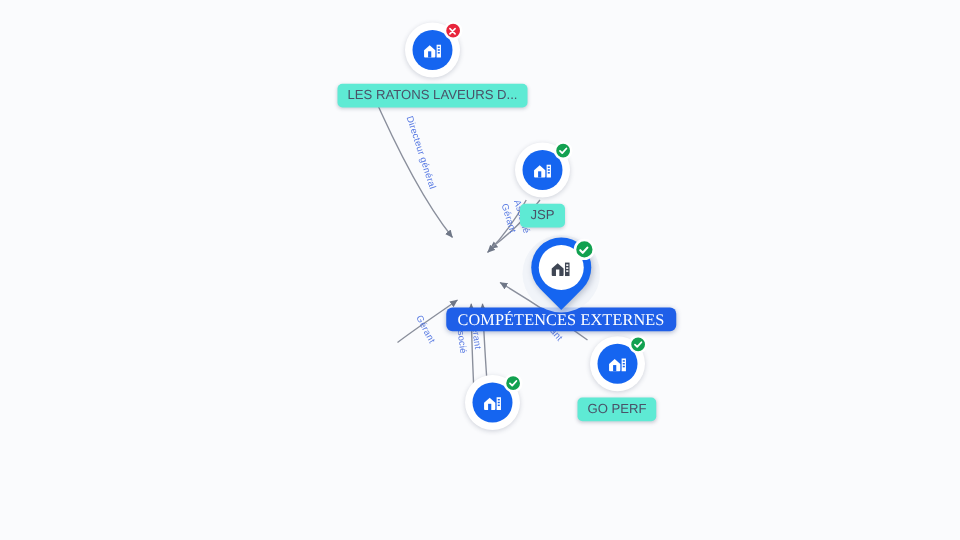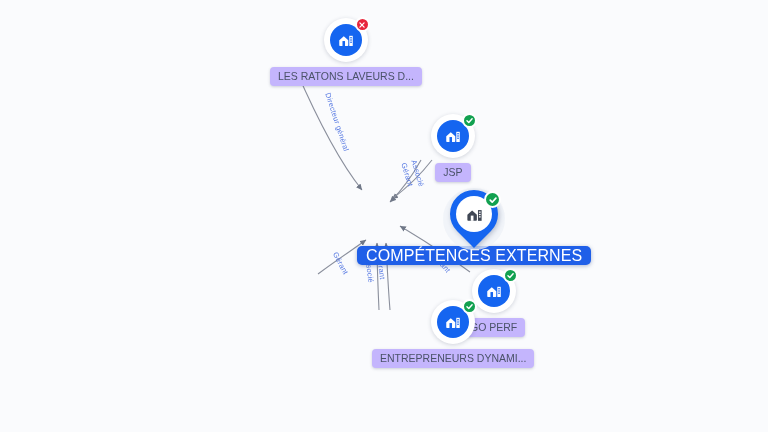--- a/index.html
+++ b/index.html
@@ -53,37 +53,38 @@
     border:2px solid #fff;display:flex;align-items:center;justify-content:center;
     top:-1px;right:-2px;box-sizing:border-box;
   }
   .badge.ok{background:#12a150;}
   .badge.ko{background:#e8253c;}
   .badge svg{display:block;}
 
   
   .lbl{
     margin-top:5px;
-    background:#c4b5fd;
+    background:#5eead4;
     color:#4a5268;
     font-size:10.5px;
     line-height:13px;
     padding:3px 8px;
     border-radius:4px;
     white-space:nowrap;
     box-shadow:0 1px 3px rgba(40,50,80,.22);
   }
   .lbl.primary{
     background:#1f5fe8;
     color:#ffffff;
-    font-size:16px;
+    font-size:13px;
     border-radius:5px;
     padding:3px 9px;
     box-shadow:0 1px 4px rgba(20,50,120,.35);
     letter-spacing:.1px;
+    font-family:Liberation Serif, serif;
   }
 
   
   .elabel{
     position:absolute;
     color:#4b6fe0;
     font-size:7.5px;
     line-height:8px;
     white-space:nowrap;
     transform-origin:left top;
@@ -145,21 +146,21 @@
       </div>
       <div class="badge ko">
         <svg width="8" height="8" viewBox="0 0 10 10">
           <path d="M2.4,2.4 L7.6,7.6 M7.6,2.4 L2.4,7.6" stroke="#ffffff" stroke-width="1.6" stroke-linecap="round"></path>
         </svg>
       </div>
     </div>
     <div class="lbl">LES RATONS LAVEURS D...</div>
   </div>
 
-  <div class="node" style="left:431px;top:114px;">
+  <div class="node" style="left:412px;top:114px;">
     <div class="disc">
       <div class="inner">
         <svg width="18" height="18" viewBox="0 0 24 24" aria-hidden="true">
           <path fill="#ffffff" d="M3 12.3 9 7l6 5.3V19a1 1 0 0 1-1 1H4a1 1 0 0 1-1-1z"></path>
           <rect x="7.3" y="13.4" width="3.4" height="6.6" fill="#1565f0"></rect>
           <rect x="16.4" y="6.4" width="4.6" height="13.6" fill="#ffffff"></rect>
           <rect x="17.6" y="8.2" width="2.2" height="1.6" fill="#1565f0"></rect>
           <rect x="17.6" y="11.2" width="2.2" height="1.6" fill="#1565f0"></rect>
           <rect x="17.6" y="14.2" width="2.2" height="1.6" fill="#1565f0"></rect>
         </svg>
@@ -205,21 +206,20 @@
           <rect x="17.6" y="11.2" width="2.2" height="1.6" fill="#1565f0"></rect>
           <rect x="17.6" y="14.2" width="2.2" height="1.6" fill="#1565f0"></rect>
         </svg>
       </div>
       <div class="badge ok">
         <svg width="9" height="9" viewBox="0 0 10 10">
           <path d="M2.2,5.2 L4.2,7.2 L7.9,3.1" fill="none" stroke="#ffffff" stroke-width="1.6" stroke-linecap="round" stroke-linejoin="round"></path>
         </svg>
       </div>
     </div>
-    <div class="lbl">ENTREPRENEURS DYNAMI...</div>
   </div>
 
 
   <div class="node" style="left:357px;top:190px;">
     <div class="pin-wrap">
       <div class="halo"></div>
       <div class="pin"></div>
       <div class="pin-face">
         <svg width="19" height="19" viewBox="0 0 24 24" aria-hidden="true">
           <path fill="#3f4654" d="M3 12.3 9 7l6 5.3V19a1 1 0 0 1-1 1H4a1 1 0 0 1-1-1z"></path>

